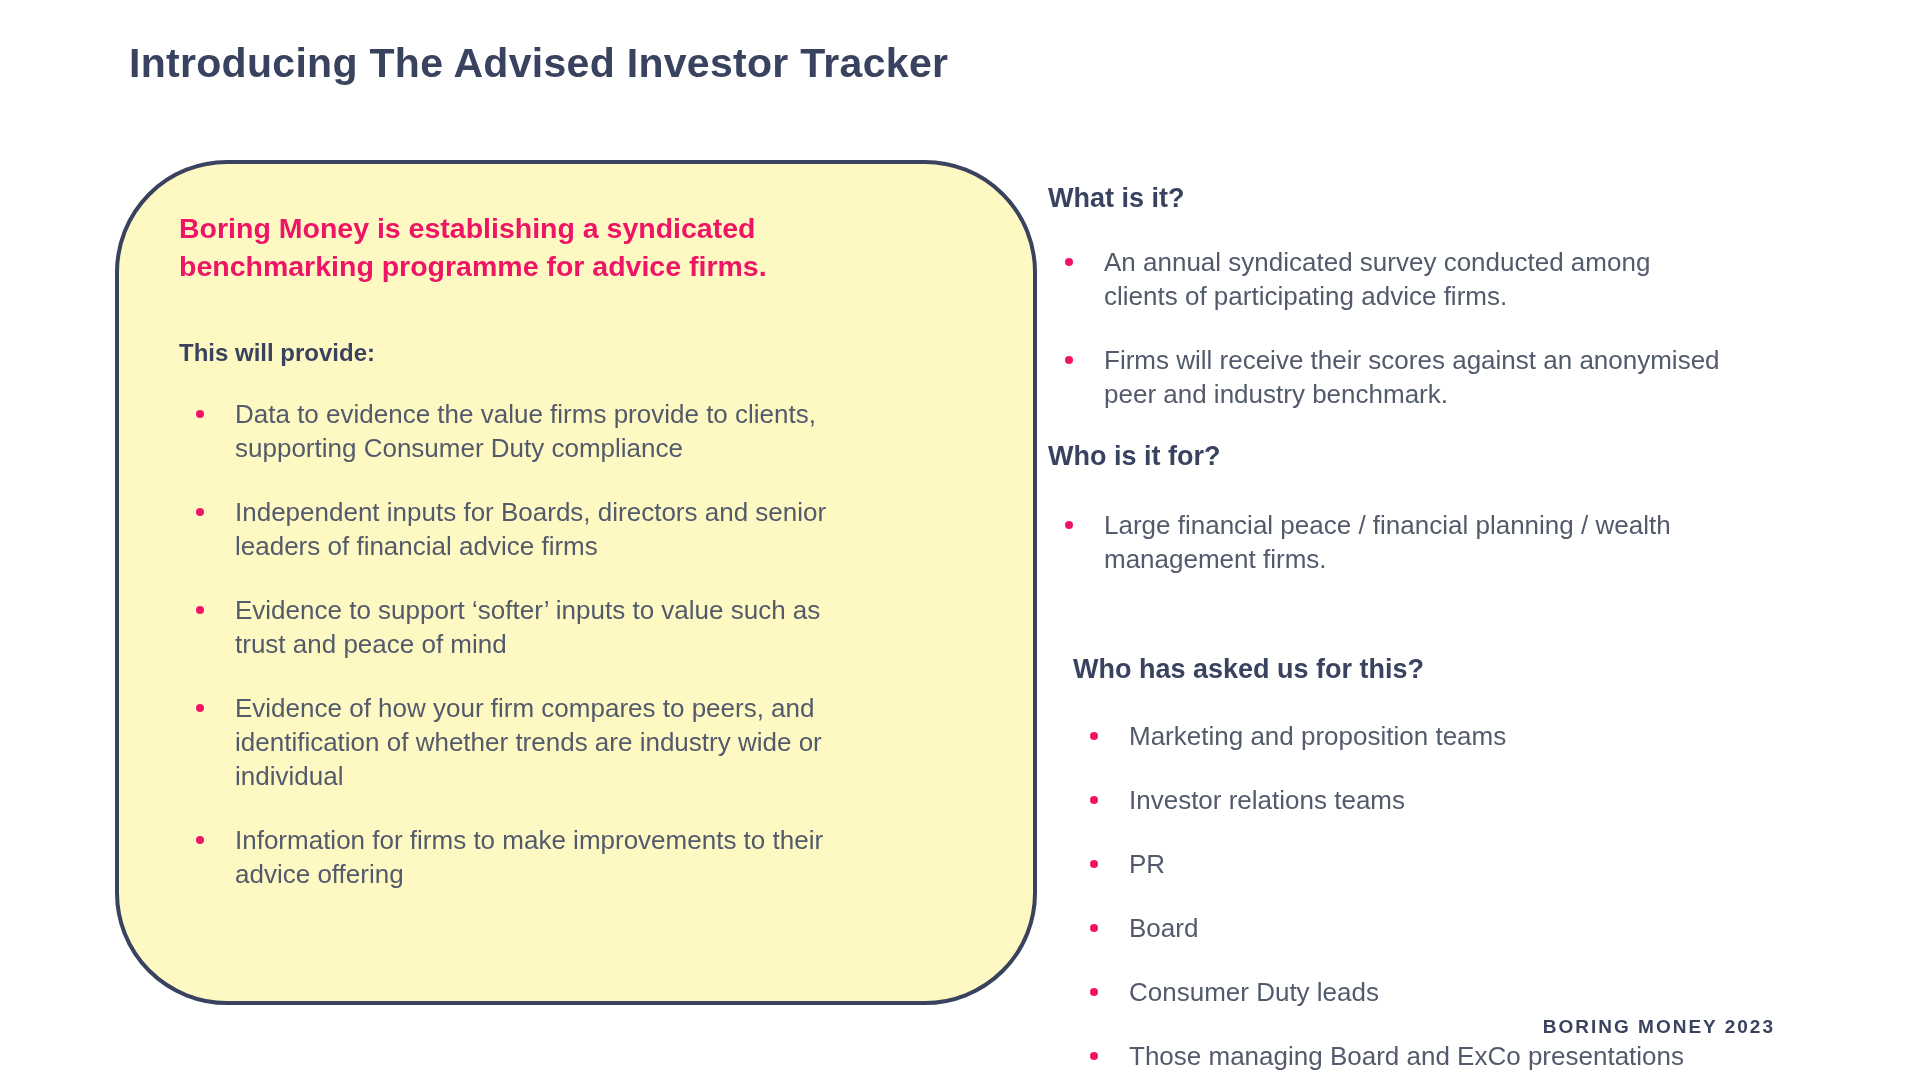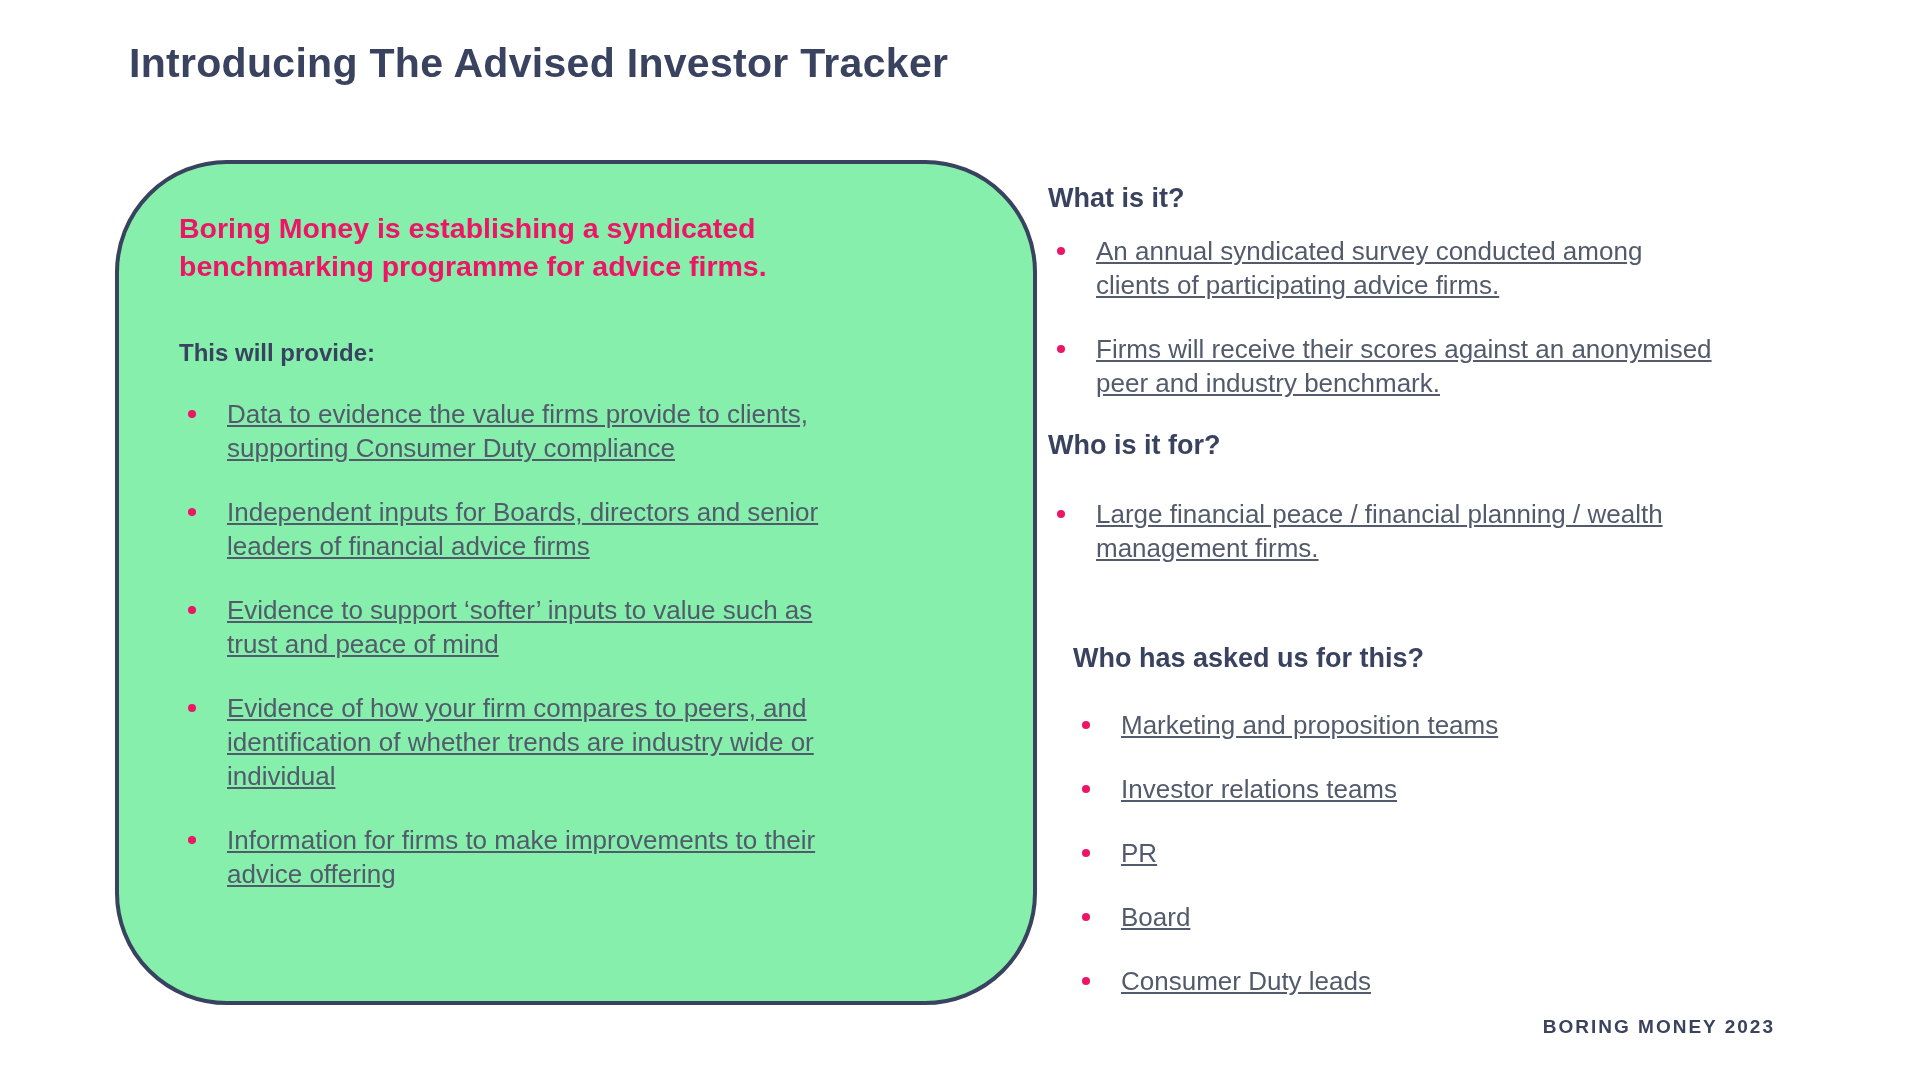--- a/index.html
+++ b/index.html
@@ -15,46 +15,46 @@
     font-family:"Liberation Sans", sans-serif;
     color:var(--body);
   }
   .page-title{
     position:absolute;left:129px;top:40px;margin:0;
     font-size:41px;font-weight:700;color:var(--navy);letter-spacing:.3px;
   }
   .left-box{
     position:absolute;left:115px;top:160px;width:922px;height:845px;
     border:4px solid var(--navy);border-radius:112px;
-    padding:46px 40px 0 60px;background:#86efac;
+    padding:46px 40px 0 60px;background:#fef9c3;
   }
   .intro{
     margin:0 0 54px 0;max-width:645px;
     color:var(--pink);font-weight:700;font-size:28.5px;line-height:1.32;
   }
   .sub-heading{
     margin:0 0 30px 0;
     color:var(--navy);font-weight:700;font-size:24px;
   }
-  ul.bullets{list-style:none;margin:4px;padding:0;text-decoration:underline;}
+  ul.bullets{list-style:none;margin:12px;padding:0;}
   ul.bullets li{
     position:relative;padding-left:44px;margin:0 0 30px 0;
     font-size:26px;line-height:34px;color:var(--body);max-width:665px;
   }
   ul.bullets li .dot{
     position:absolute;left:5px;top:13px;width:8px;height:8px;
     border-radius:50%;background:var(--pink);
   }
   .right-col{
     position:absolute;left:1048px;top:183px;width:740px;
   }
   .sec h2{
     margin:0;color:var(--navy);font-weight:700;font-size:27px;
   }
-  .sec-what h2{margin-bottom:20px;}
+  .sec-what h2{margin-bottom:31px;}
   .sec-what li{margin-bottom:32px;max-width:650px;}
   .sec-who h2{margin-top:12px;margin-bottom:36px;}
   .sec-who li{margin-bottom:0;max-width:650px;}
   .sec-asked{margin-left:25px;margin-top:78px;}
   .sec-asked h2{margin-bottom:34px;}
   .sec-asked li{margin-bottom:0;line-height:34.5px;max-width:680px;}
   .footer{
     position:absolute;right:145px;top:1016px;
     font-size:19px;font-weight:700;letter-spacing:2px;color:var(--navy);
   }
@@ -147,18 +147,22 @@
         <li>
           <span class="dot"></span>
           <span>Board</span>
         </li>
 
         <li>
           <span class="dot"></span>
           <span>Consumer Duty leads</span>
         </li>
 
+        <li>
+          <span class="dot"></span>
+          <span>Those managing Board and ExCo presentations</span>
+        </li>
       </ul>
   </section>
 
 </div>
 
 <div class="footer">BORING MONEY 2023</div>
 
 </body></html>

